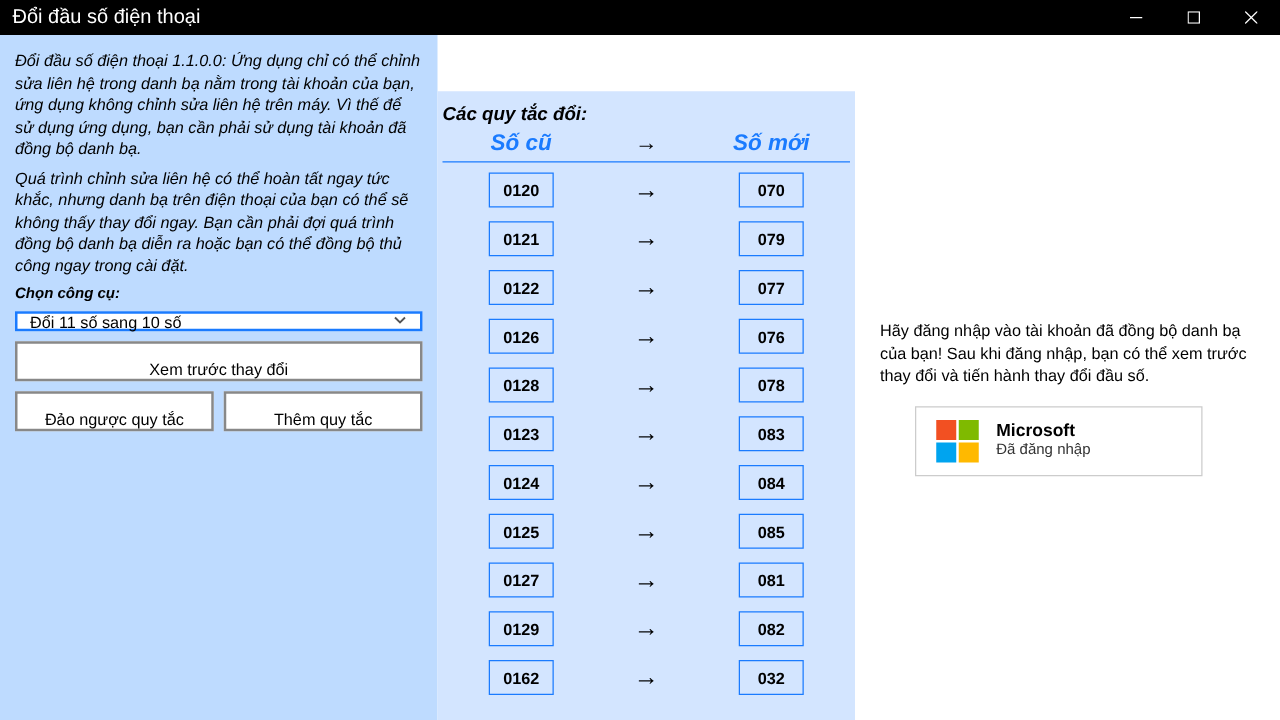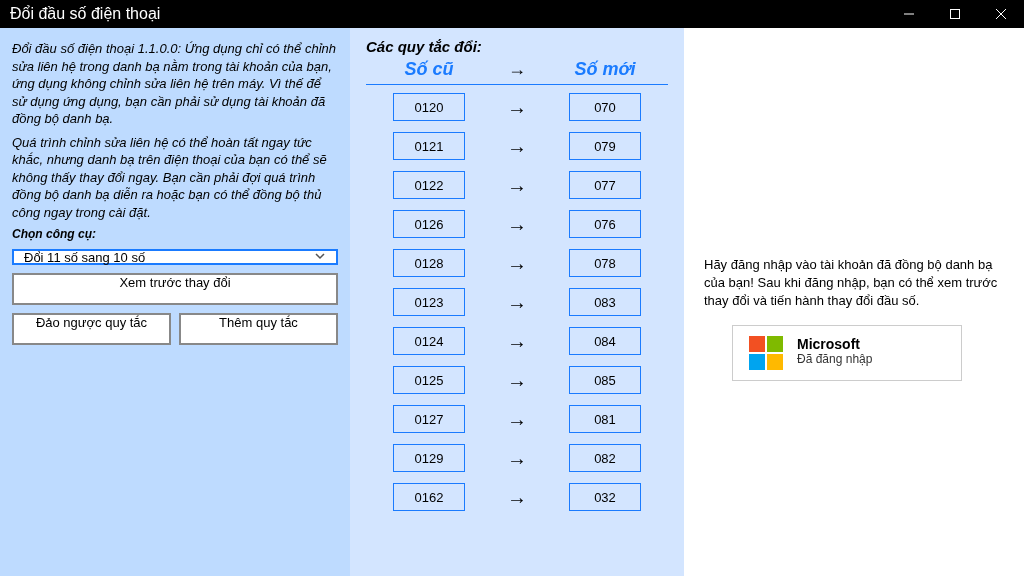--- a/index.html
+++ b/index.html
@@ -44,53 +44,54 @@
   background: #fff;
   display: flex; align-items: center; justify-content: space-between;
   padding: 0 10px; font-size: 13px; color: #000;
   margin-bottom: 8px;
 }
 .select .chev { color: #333; }
 .btn {
   height: 32px;
   border: 2px solid #888;
   background: #fff;
-  display: flex; align-items: flex-start; justify-content: center;
+  display: flex; align-items: flex-end; justify-content: center;
   font-size: 13px; color: #000;
 }
 .fullbtn { width: 100%; margin-bottom: 8px; }
 .btnrow { display: flex; gap: 8px; }
 .btnrow .btn { flex: 1; }
 
 
 .middle {
   width: 334px;
   background: #d3e5ff;
-  padding: 10px 16px;
+  padding: 10px 4px;
   overflow: hidden;
+  margin-top: 45px;
 }
 .middle h3 { font-style: italic; font-weight: bold; font-size: 15px; margin-bottom: 4px; }
 .rulehdr {
   display: flex; align-items: center;
   font-size: 18px; font-style: italic; font-weight: 600;
   color: #1a7bff;
   padding: 0 8px 4px;
 }
 .rulehdr .col { width: 110px; text-align: center; }
 .rulehdr .arrowcol { flex: 1; text-align: center; color: #000; font-style: normal; font-weight: bold; }
 .hr { height: 1px; background: #1a7bff; margin-bottom: 8px; }
 
 .rules { display: flex; flex-direction: column; gap: 11px; }
 .rule { display: flex; align-items: center; padding: 0 8px; }
 .rule .box {
-  width: 72px; height: 28px;
+  width: 52px; height: 28px;
   border: 1.5px solid #1a7bff;
   background: transparent;
   display: flex; align-items: center; justify-content: center;
-  font-size: 13px; color: #000;
+  font-size: 13px; color: #000; font-weight: bold;
 }
 .rule .colwrap { width: 110px; display: flex; justify-content: center; }
 .rule .arrow { flex: 1; text-align: center; font-size: 20px; color: #000; }
 
 
 .right {
   flex: 1;
   background: #fff;
   padding: 16px;
   font-size: 13px;

